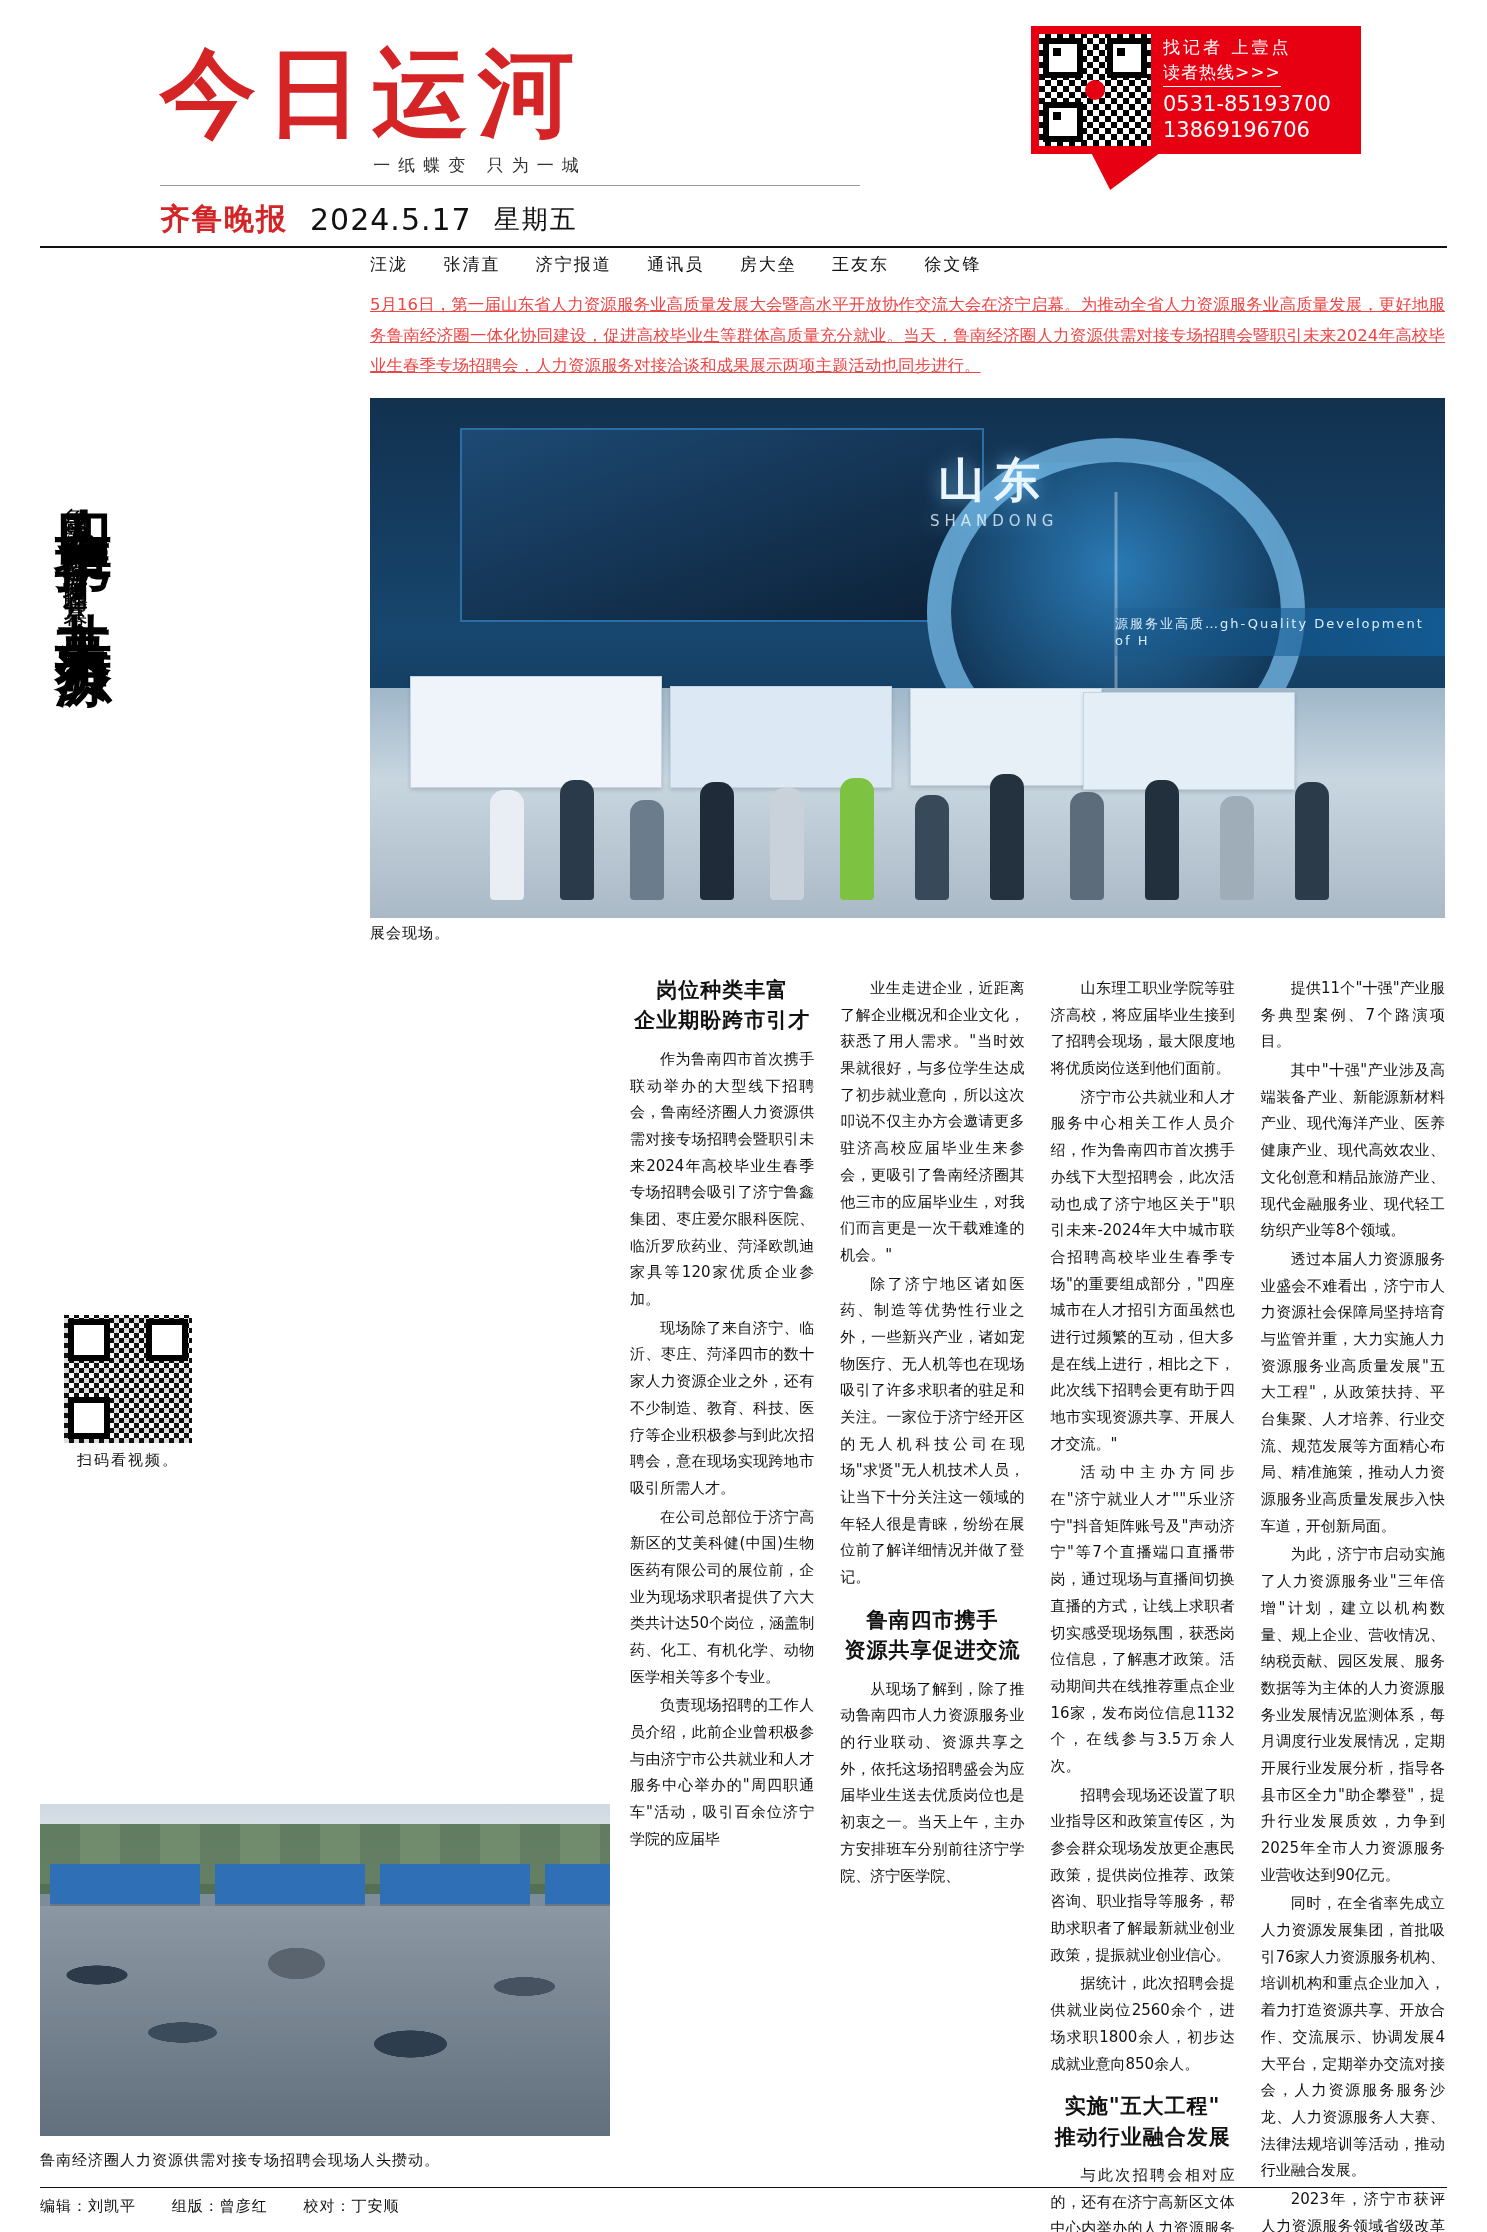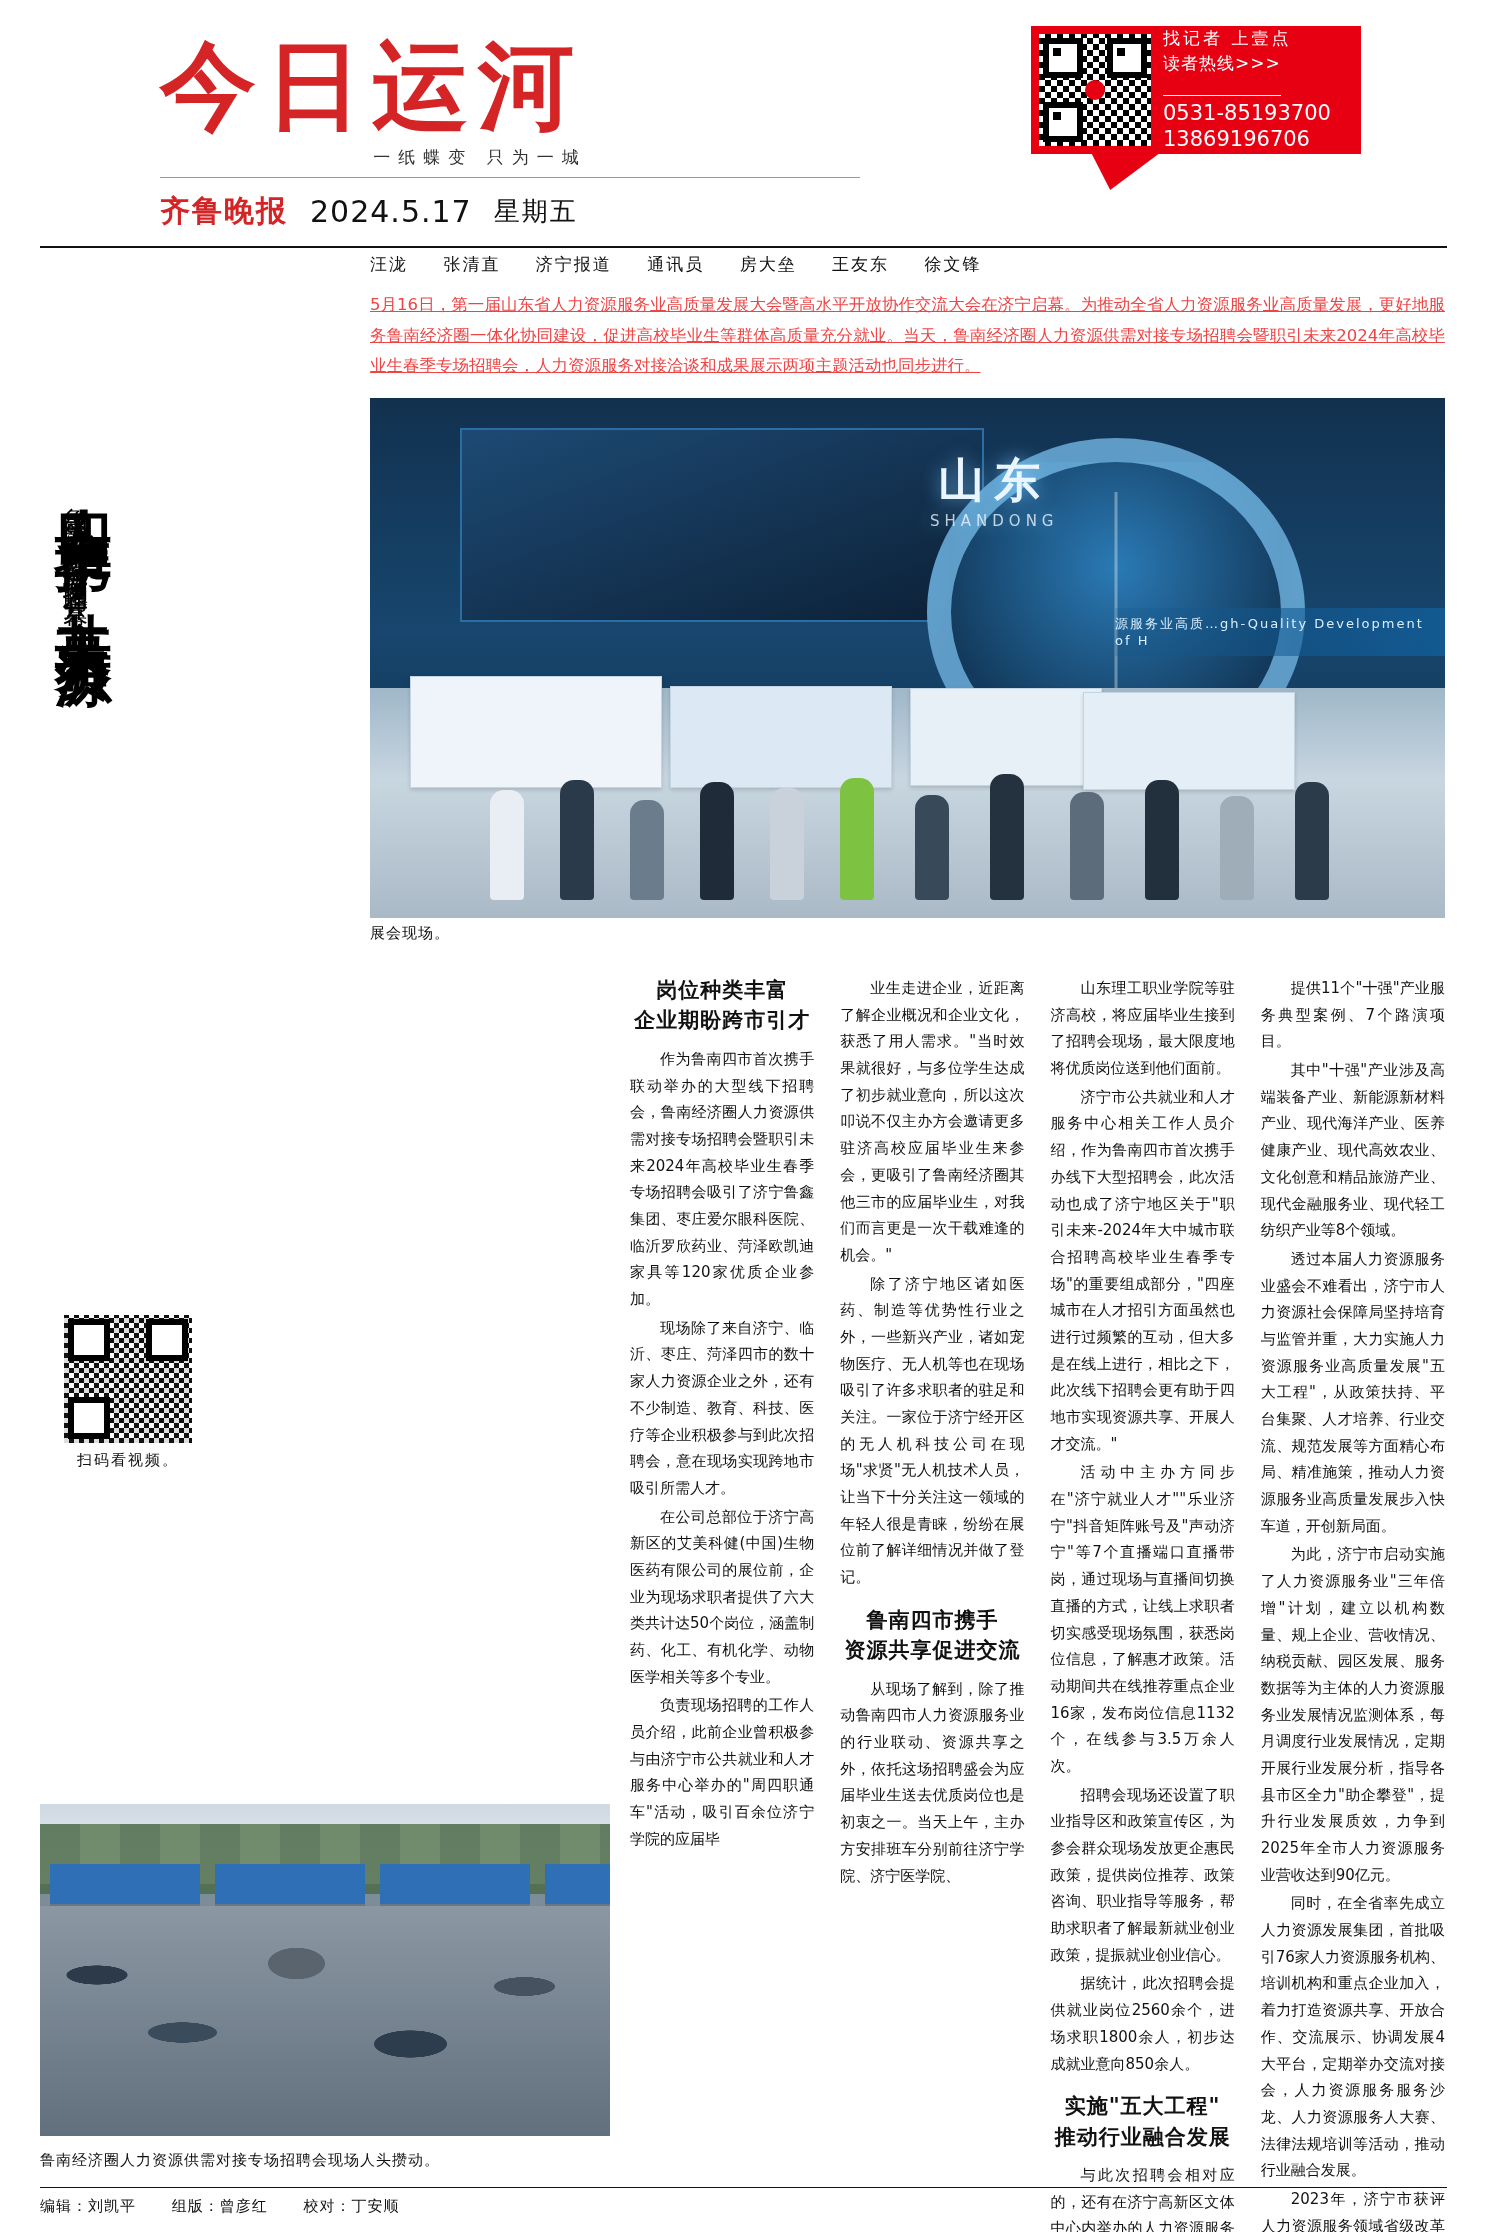--- a/index.html
+++ b/index.html
@@ -21,21 +21,21 @@
     height: 2232px;
     box-sizing: border-box;
     padding: 0 40px;
   }
 
   
   .masthead {
     position: relative;
     height: 240px;
     display: flex;
-    align-items: center;
+    align-items: flex-end;
   }
   .masthead-left {
     margin-left: 120px;
     margin-top: 28px;
     width: 760px;
   }
   .paper-title {
     font-family: "DejaVu Sans", sans-serif;
     font-size: 96px;
     font-weight: bold;
@@ -152,21 +152,21 @@
   }
   .redbox-line1 {
     font-size: 17px;
     letter-spacing: 3px;
     margin-bottom: 4px;
   }
   .redbox-line2 {
     font-size: 17px;
     letter-spacing: 1px;
     border-bottom: 1px solid #fff;
-    padding-bottom: 20px;
+    padding-bottom: 3px;
     margin-bottom: 4px;
     display: inline-block;
   }
   .redbox-phone {
     font-size: 21px;
     letter-spacing: 0px;
     font-family: "DejaVu Sans", sans-serif;
   }
 
   .masthead-rule {

